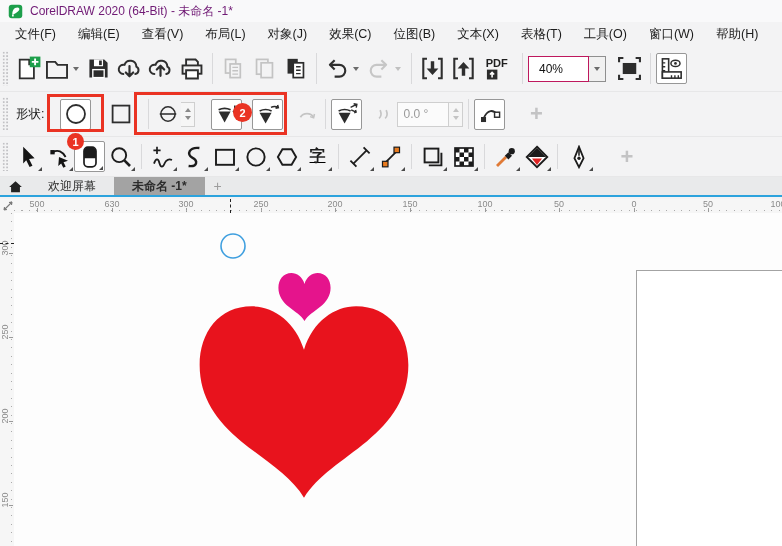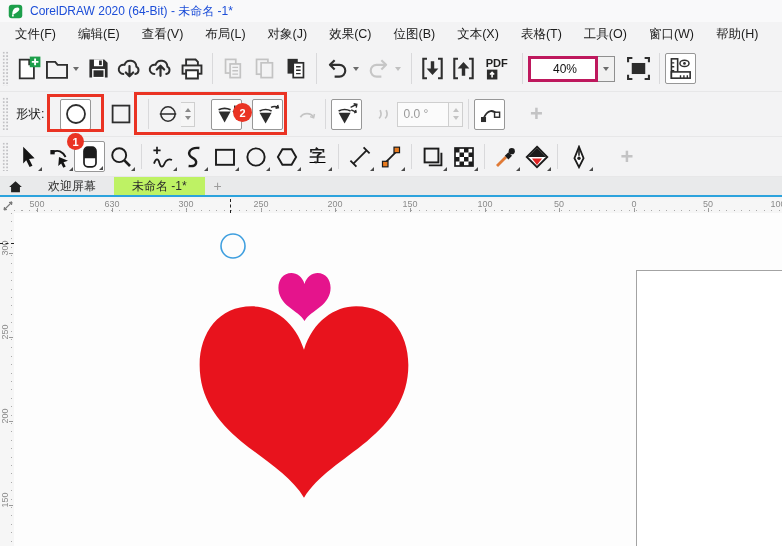--- a/index.html
+++ b/index.html
@@ -3,21 +3,21 @@
 <meta charset="utf-8">
 <style>
   * { box-sizing: border-box; margin: 0; padding: 0; }
   html,body { width: 782px; height: 546px; }
   body { font-family: "Liberation Sans", "DejaVu Sans", sans-serif; background:#fff; }
   #app { position:relative; width:782px; height:546px; overflow:hidden; background:#f3f3f4; }
 
   
   .titlebar { position:absolute; top:0; left:0; right:0; height:22px; background:#f9f9fa;
     display:flex; align-items:center; padding-left:8px; gap:7px; }
-  .titlebar .title { font-size:12px; color:#1d4ed8; }
+  .titlebar .title { font-size:12px; color:#701a75; }
 
   
   .menubar { position:absolute; top:22px; left:0; right:0; height:24px; background:#f3f3f4;
     display:flex; align-items:center; padding-left:4px; }
   .menubar .mitem { font-size:12.5px; color:#1b1b1b; padding:3px 11px; cursor:default; }
 
   
   .bar { position:absolute; left:0; right:0; display:flex; align-items:center; background:#f3f3f4;
     border-bottom:1px solid #e7e7e8; }
   .grip { align-self:stretch; width:7px; margin:5px 3px 5px 2px;
@@ -45,31 +45,31 @@
   .up { width:0; height:0; border-left:3px solid transparent; border-right:3px solid transparent;
     border-bottom:4px solid #8a8a8a; }
   .dn { width:0; height:0; border-left:3px solid transparent; border-right:3px solid transparent;
     border-top:4px solid #8a8a8a; }
 
   .shape-label { font-size:12.5px; color:#1b1b1b; margin:0 8px 0 4px; flex:none; }
   .plusbtn { color:#c3c3c4; font-size:22px; font-weight:bold; width:34px; text-align:center; flex:none; }
 
   
   .combo { display:flex; align-items:center; height:26px; flex:none; }
-  .combo .val { width:70px; height:26px; background:#fff; border:3px solid #be185d; font-size:12px;
-    display:flex; align-items:center; padding-left:22px; color:#111; }
+  .combo .val { width:61px; height:26px; background:#fff; border:1px solid #be185d; font-size:12px;
+    display:flex; align-items:center; padding-left:10px; color:#111; }
   .combo .btn { width:17px; height:26px; background:#f1f1f1; border:1px solid #8f8f8f; border-left:none;
     display:flex; align-items:center; justify-content:center; }
 
   
   .tabbar { position:absolute; top:177px; left:0; right:0; height:20px; background:#e9eaeb;
     display:flex; align-items:stretch; border-bottom:2px solid #2ca3dd; }
   .hometab { width:30px; display:flex; align-items:center; justify-content:center; flex:none; }
   .dtab { display:flex; align-items:center; padding:0 18px; font-size:12px; color:#2b2b2b; flex:none; }
-  .dtab.active { background:#bef264; }
+  .dtab.active { background:#a3a3a3;font-weight:bold; }
   .newtab { width:26px; display:flex; align-items:center; justify-content:center;
     color:#9c9c9c; font-size:14px; flex:none; }
 
   
   .hruler { position:absolute; top:199px; left:0; right:0; height:14px; background:#f6f6f6; }
   .hlab { position:absolute; top:0px; transform:translateX(-50%); font-size:9px; color:#8a8a8a; }
   .htick { position:absolute; bottom:1px; width:1px; height:4px; background:#9a9a9a; }
   .hdots { position:absolute; bottom:2px; left:14px; right:0; height:1px;
     background:repeating-linear-gradient(to right,#ababab 0 1px, transparent 1px 7.5px); }
   .hcursor { position:absolute; top:0; bottom:0; width:0; border-left:1.5px dashed #222; }

